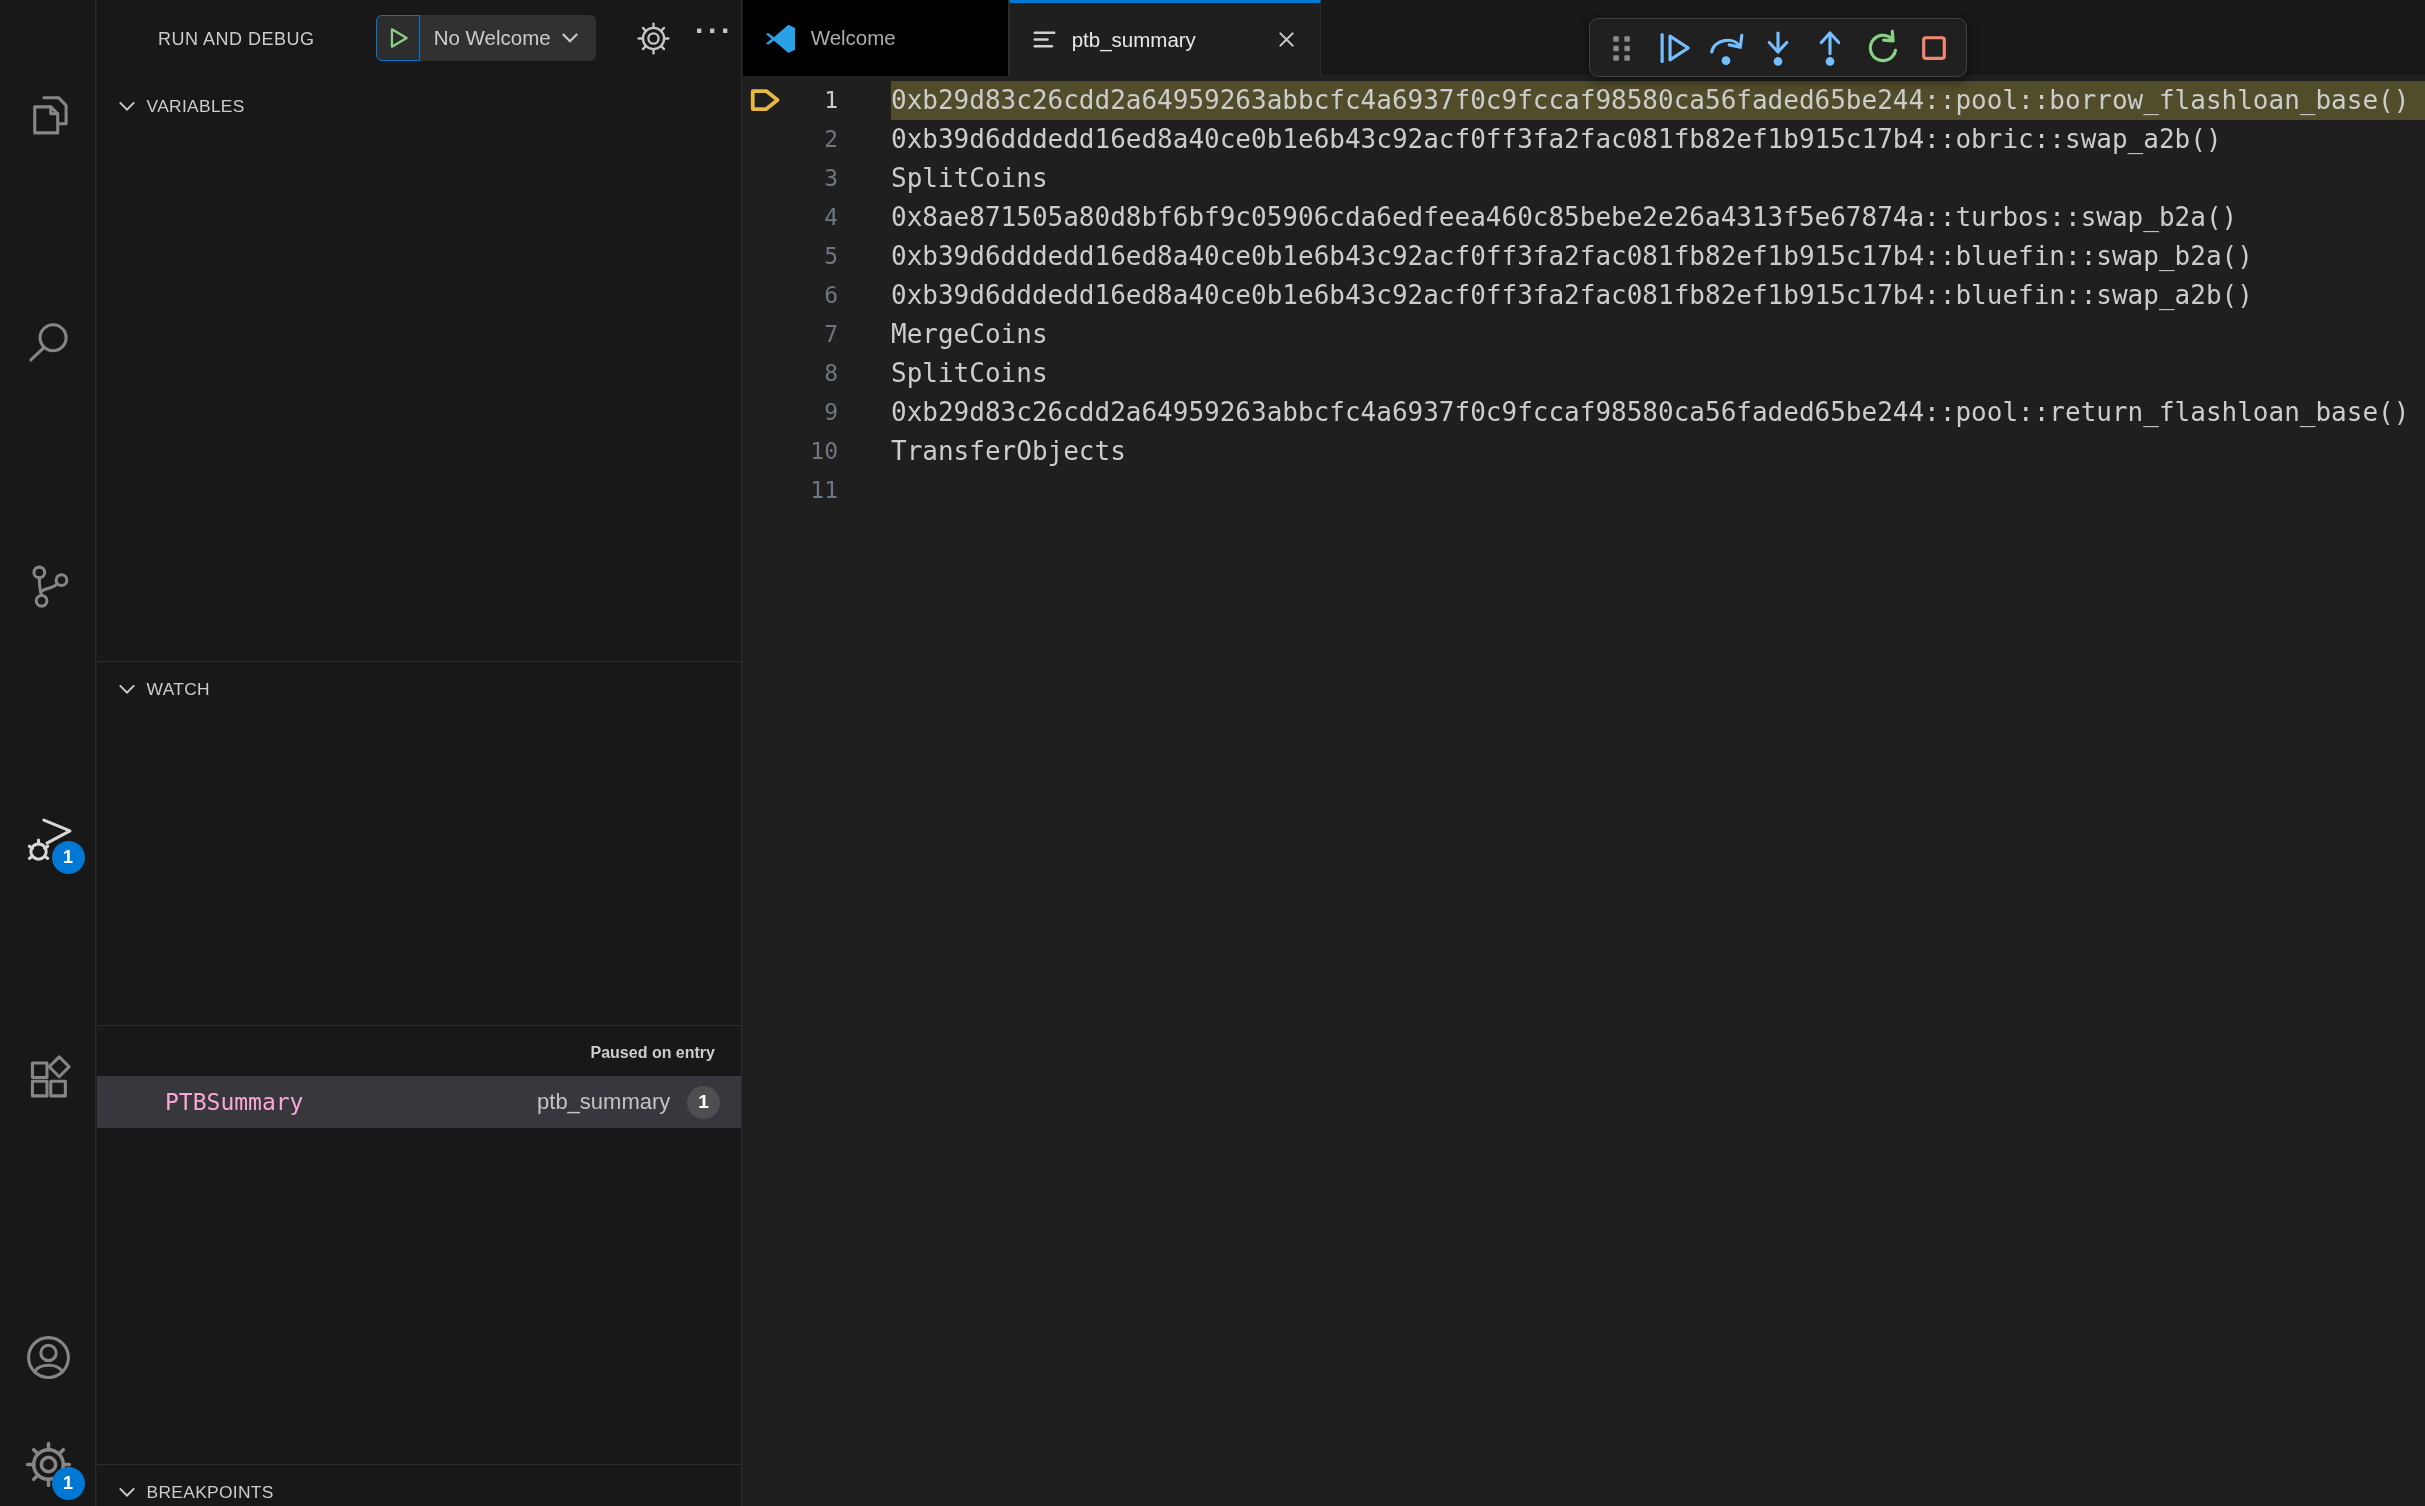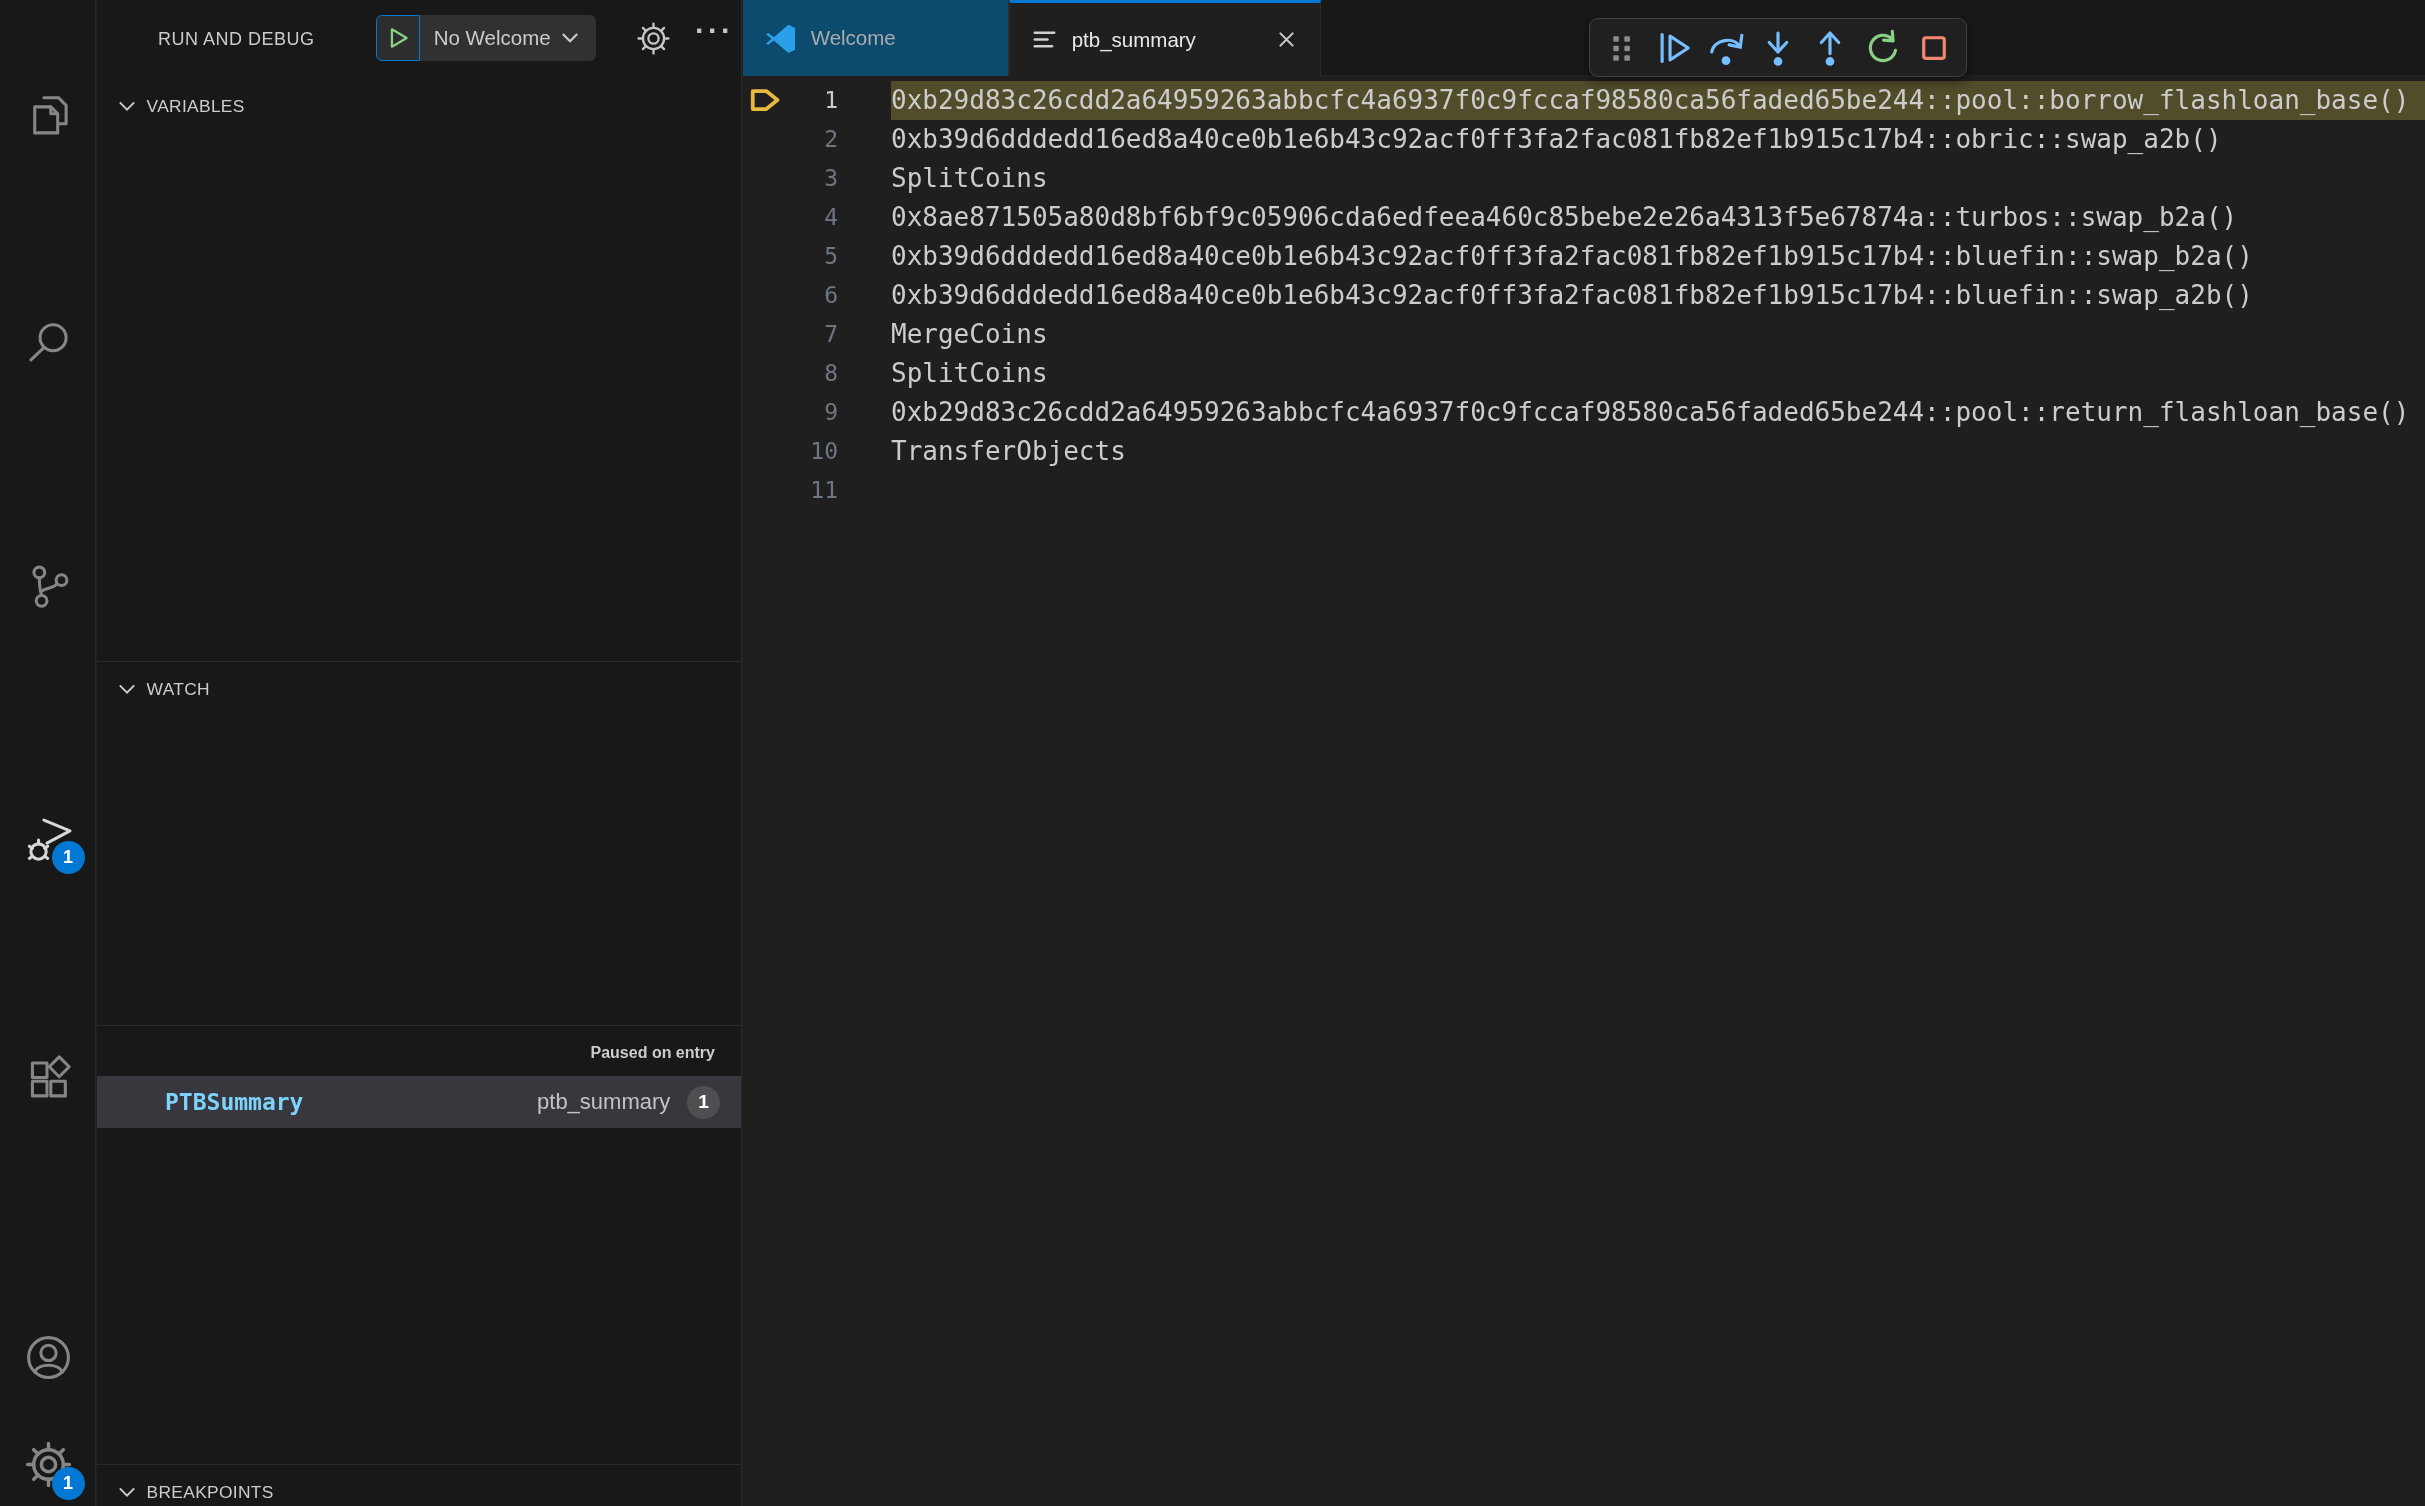--- a/index.html
+++ b/index.html
@@ -46,37 +46,37 @@
   .section.bordered { border-top:0.8px solid #2b2b2b; }
   .sec-head { display:flex; align-items:center; gap:10.6px; padding:12px 0 0 21px; height:42px; cursor:pointer; }
   .sec-chev { width:18px; height:12px; }
   .sec-chev svg { width:18px; height:12px; display:block; }
   .sec-label { font-size:17.4px; font-weight:400; color:#cccccc; letter-spacing:0.3px; }
   .sec-status { position:absolute; right:26px; top:18px; font-size:16px; font-weight:700; color:#cccccc; }
   .stack-frames { position:absolute; left:0; right:0; top:50px; }
   .stack-row {
     height:52px; display:flex; align-items:center; cursor:pointer; background:#37373d;
   }
-  .stack-name { margin-left:68px; font-family:"DejaVu Sans Mono", monospace; font-size:23px; color:#7dd3fc; flex:1;font-weight:bold; }
+  .stack-name { margin-left:68px; font-family:"DejaVu Sans Mono", monospace; font-size:23px; color:#f9a8d4; flex:1; }
   .stack-loc { font-size:22px; color:#c3c3c3; margin-right:16.7px; }
   .stack-badge {
     min-width:33px; height:33px; border-radius:16.7px; background:#4f4f52; color:#ffffff;
     font-size:19px; font-weight:600; display:flex; align-items:center; justify-content:center; margin-right:21px;
   }
   
   .editor { position:absolute; left:743px; top:0; right:0; bottom:0; background:#1f1f1f; }
   .tabstrip {
     position:absolute; left:0; top:0; right:0; height:76px; background:#181818;
     display:flex; border-bottom:0.8px solid #222222;
   }
   .tab {
     position:relative; height:76px; display:flex; align-items:center; gap:13.7px;
     padding:0 21px; border-right:0.8px solid #2b2b2b; cursor:pointer;
   }
-  .tab.inactive { background:#0c4a6e; color:#acacac; width:266px; }
+  .tab.inactive { background:#000000; color:#acacac; width:266px; }
   .tab.active {
     background:#1f1f1f; color:#e9e9e9; width:312px; border-top:3.8px solid #0078d4;
     border-left:0.8px solid #2b2b2b;
   }
   .tab-label { font-size:20.5px; white-space:nowrap; }
   .tab.active .tab-label { font-weight:400; }
   .tab-close { margin-left:auto; width:26px; height:26px; display:flex; align-items:center; justify-content:center; cursor:pointer; }
   .code-area { position:absolute; left:0; top:81px; right:0; }
   .code-line { display:flex; height:39px; align-items:center; }
   .gutter { position:relative; width:148px; height:39px; flex:none; }

